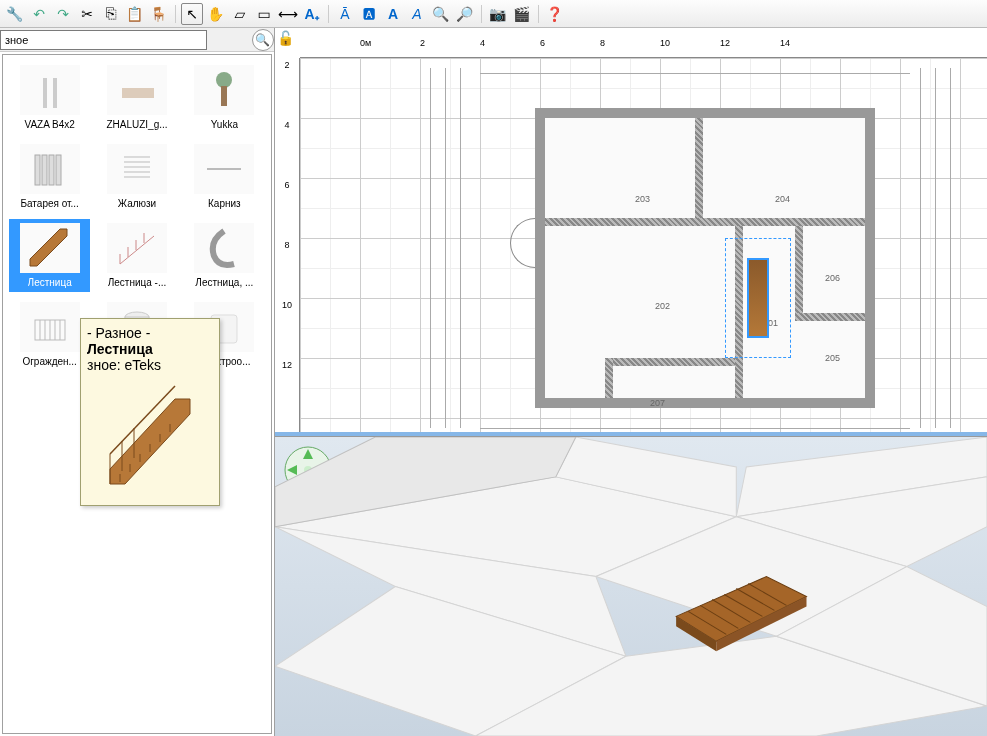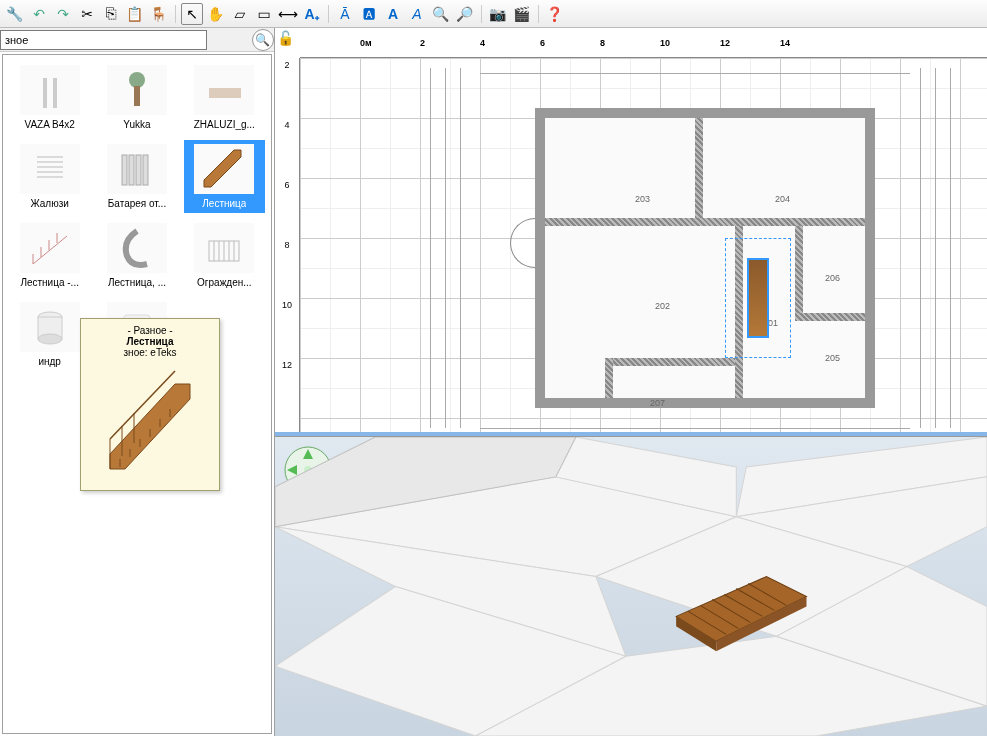--- a/index.html
+++ b/index.html
@@ -28,26 +28,26 @@
 .catalog-thumb { width: 60px; height: 50px; display: flex; align-items: center; justify-content: center; background: #fafafa; }
 .catalog-label { font-size: 10px; margin-top: 4px; text-align: center; white-space: nowrap; overflow: hidden; text-overflow: ellipsis; max-width: 78px; }
 
 
 .props-bar { height: 22px; background: #f0f0f0; border-top: 1px solid #ccc; display: flex; align-items: center; padding: 0 6px; font-size: 11px; }
 .props-bar span { margin: 0 6px; }
 .props-check { margin-left: auto; }
 
 
 .tooltip { position: absolute; left: 80px; top: 290px; width: 140px; background: #fdf9e0; border: 1px solid #a0a070; padding: 6px; z-index: 100; box-shadow: 2px 2px 4px rgba(0,0,0,0.2); }
-.tooltip-header { text-align: center; font-size: 10px; margin-bottom: 6px; }
+.tooltip-header { font-size: 14px; margin-bottom: 6px; }
 .tooltip-thumb { width: 100%; height: 120px; display: flex; align-items: center; justify-content: center; }
 
 
 .plan-view { flex: 1; border-bottom: 4px solid #86b7e8; position: relative; overflow: hidden; background: #fff; }
-.ruler-h { position: absolute; top: 10px; left: 25px; right: 0; height: 20px; border-bottom: 1px solid #888; display: flex; font-size: 9px; font-weight: bold; }
+.ruler-h { position: absolute; top: 10px; left: 25px; right: 0; height: 20px; border-bottom: 1px solid #888; display: flex; font-size: 9px; }
 .ruler-h span { flex: none; width: 60px; text-align: left; }
 .ruler-v { position: absolute; top: 30px; left: 0; width: 25px; bottom: 0; border-right: 1px solid #888; }
 .ruler-v span { display: block; height: 60px; font-size: 9px; text-align: center; padding-top: 2px; }
 .plan-canvas { position: absolute; top: 30px; left: 25px; right: 0; bottom: 0; background-image: repeating-linear-gradient(#eee 0 1px, transparent 1px 30px), repeating-linear-gradient(90deg, #eee 0 1px, transparent 1px 30px); }
 .grid-major { position: absolute; inset: 0; background-image: repeating-linear-gradient(#ccc 0 1px, transparent 1px 60px), repeating-linear-gradient(90deg, #ccc 0 1px, transparent 1px 60px); }
 
 
 .floorplan { position: absolute; left: 200px; top: 20px; width: 410px; height: 340px; }
 .wall-outer { position: absolute; left: 35px; top: 30px; width: 340px; height: 300px; border: 10px solid #999; background-image: repeating-linear-gradient(45deg, #888 0 3px, #bbb 3px 6px); }
 .wall-outer::before { content: ''; position: absolute; inset: 0; background: #fafafa; }
@@ -115,60 +115,68 @@
               <svg width="50" height="45">
                 <rect x="18" y="10" width="4" height="30" fill="#ccc"></rect>
                 <rect x="28" y="10" width="4" height="30" fill="#ccc"></rect>
               </svg>
             </div>
             <div class="catalog-label">VAZA B4x2</div>
           </div>
           <div class="catalog-item">
             <div class="catalog-thumb">
               <svg width="50" height="45">
+                <rect x="10" y="20" width="32" height="10" fill="#dcb"></rect>
+              </svg>
+            </div>
+            <div class="catalog-label">ZHALUZI_g...</div>
+          </div>
+          <div class="catalog-item">
+            <div class="catalog-thumb">
+              <svg width="50" height="45">
                 <circle cx="25" cy="12" r="8" fill="#8a8"></circle>
                 <rect x="22" y="18" width="6" height="20" fill="#975"></rect>
               </svg>
             </div>
             <div class="catalog-label">Yukka</div>
           </div>
           <div class="catalog-item">
             <div class="catalog-thumb">
               <svg width="50" height="45">
-                <rect x="10" y="20" width="32" height="10" fill="#dcb"></rect>
-              </svg>
-            </div>
-            <div class="catalog-label">ZHALUZI_g...</div>
+                <g fill="#ddd" stroke="#aaa">
+                  <rect x="10" y="8" width="5" height="30"></rect>
+                  <rect x="17" y="8" width="5" height="30"></rect>
+                  <rect x="24" y="8" width="5" height="30"></rect>
+                  <rect x="31" y="8" width="5" height="30"></rect>
+                </g>
+              </svg>
+            </div>
+            <div class="catalog-label">Батарея от...</div>
           </div>
           <div class="catalog-item">
             <div class="catalog-thumb">
               <svg width="50" height="45">
                 <g stroke="#bbb">
                   <line x1="12" y1="10" x2="38" y2="10"></line>
                   <line x1="12" y1="15" x2="38" y2="15"></line>
                   <line x1="12" y1="20" x2="38" y2="20"></line>
                   <line x1="12" y1="25" x2="38" y2="25"></line>
                   <line x1="12" y1="30" x2="38" y2="30"></line>
                 </g>
               </svg>
             </div>
             <div class="catalog-label">Жалюзи</div>
           </div>
           <div class="catalog-item">
             <div class="catalog-thumb">
               <svg width="50" height="45">
-                <g fill="#ddd" stroke="#aaa">
-                  <rect x="10" y="8" width="5" height="30"></rect>
-                  <rect x="17" y="8" width="5" height="30"></rect>
-                  <rect x="24" y="8" width="5" height="30"></rect>
-                  <rect x="31" y="8" width="5" height="30"></rect>
-                </g>
-              </svg>
-            </div>
-            <div class="catalog-label">Батарея от...</div>
+                <line x1="8" y1="22" x2="42" y2="22" stroke="#bbb" stroke-width="2"></line>
+              </svg>
+            </div>
+            <div class="catalog-label">Карниз</div>
           </div>
           <div class="catalog-item selected">
             <div class="catalog-thumb">
               <svg width="50" height="45">
                 <polygon points="5,40 12,40 42,10 42,3 35,3 5,33" fill="#b77838" stroke="#7a4a1c"></polygon>
               </svg>
             </div>
             <div class="catalog-label">Лестница</div>
           </div>
           <div class="catalog-item">

